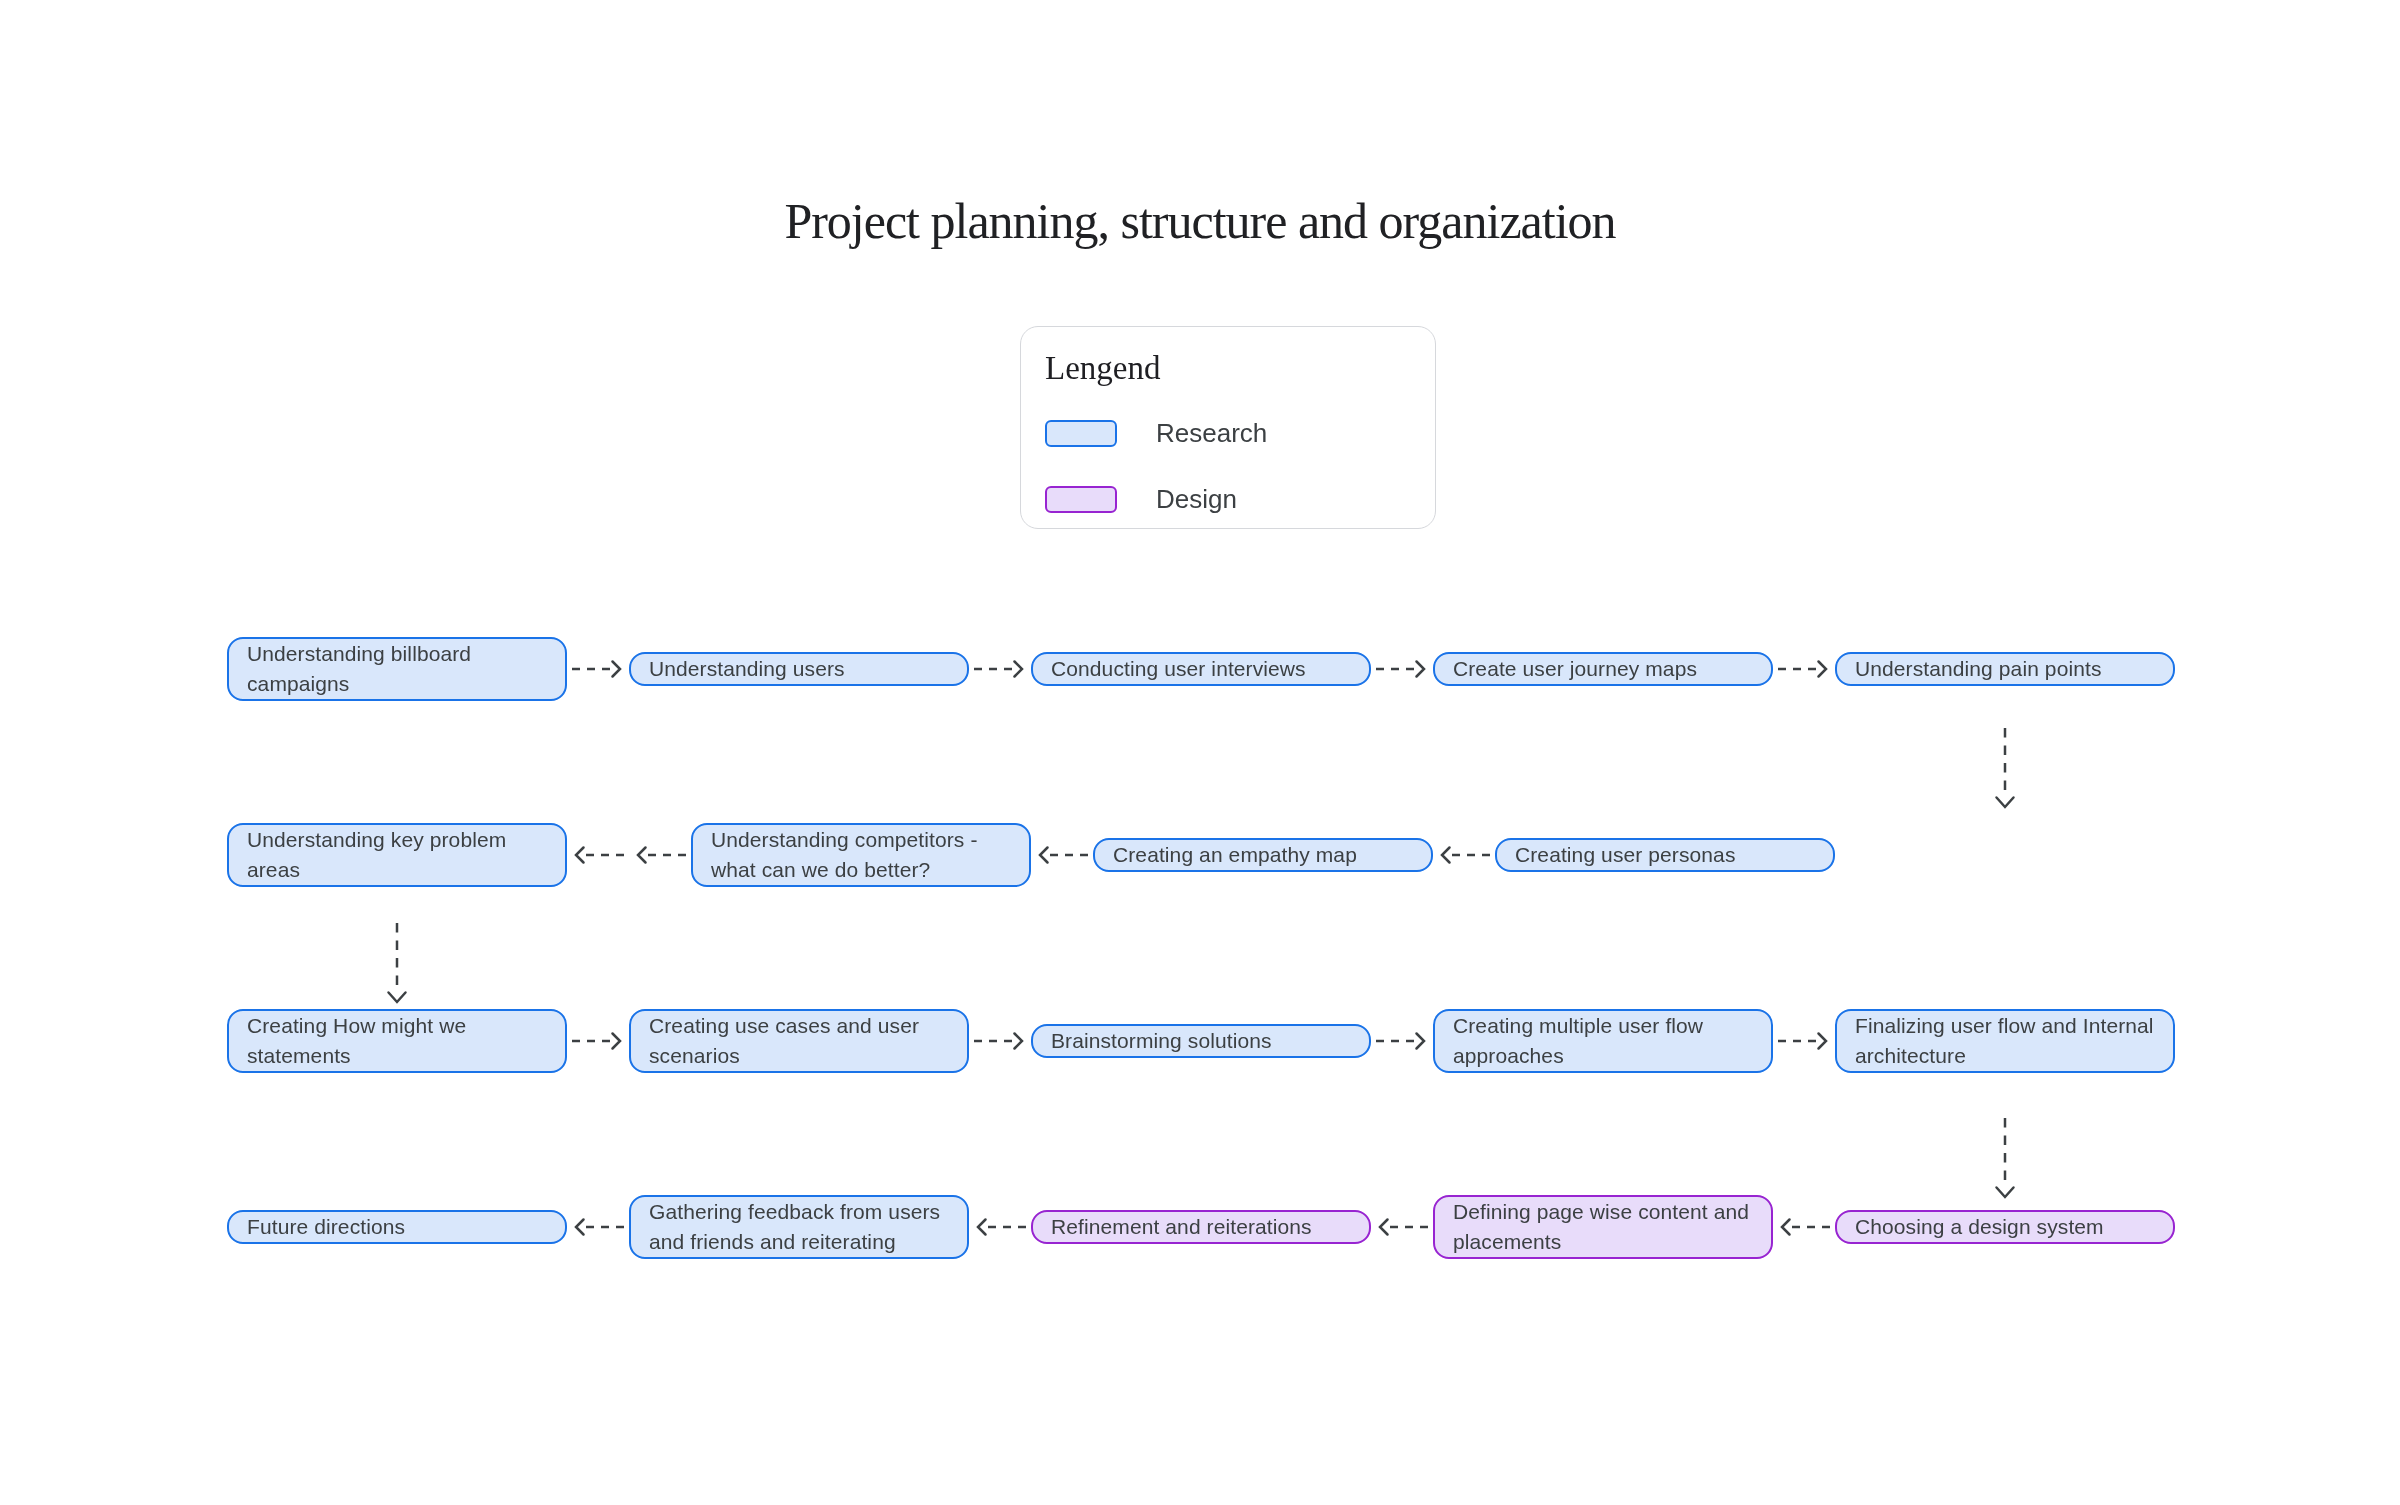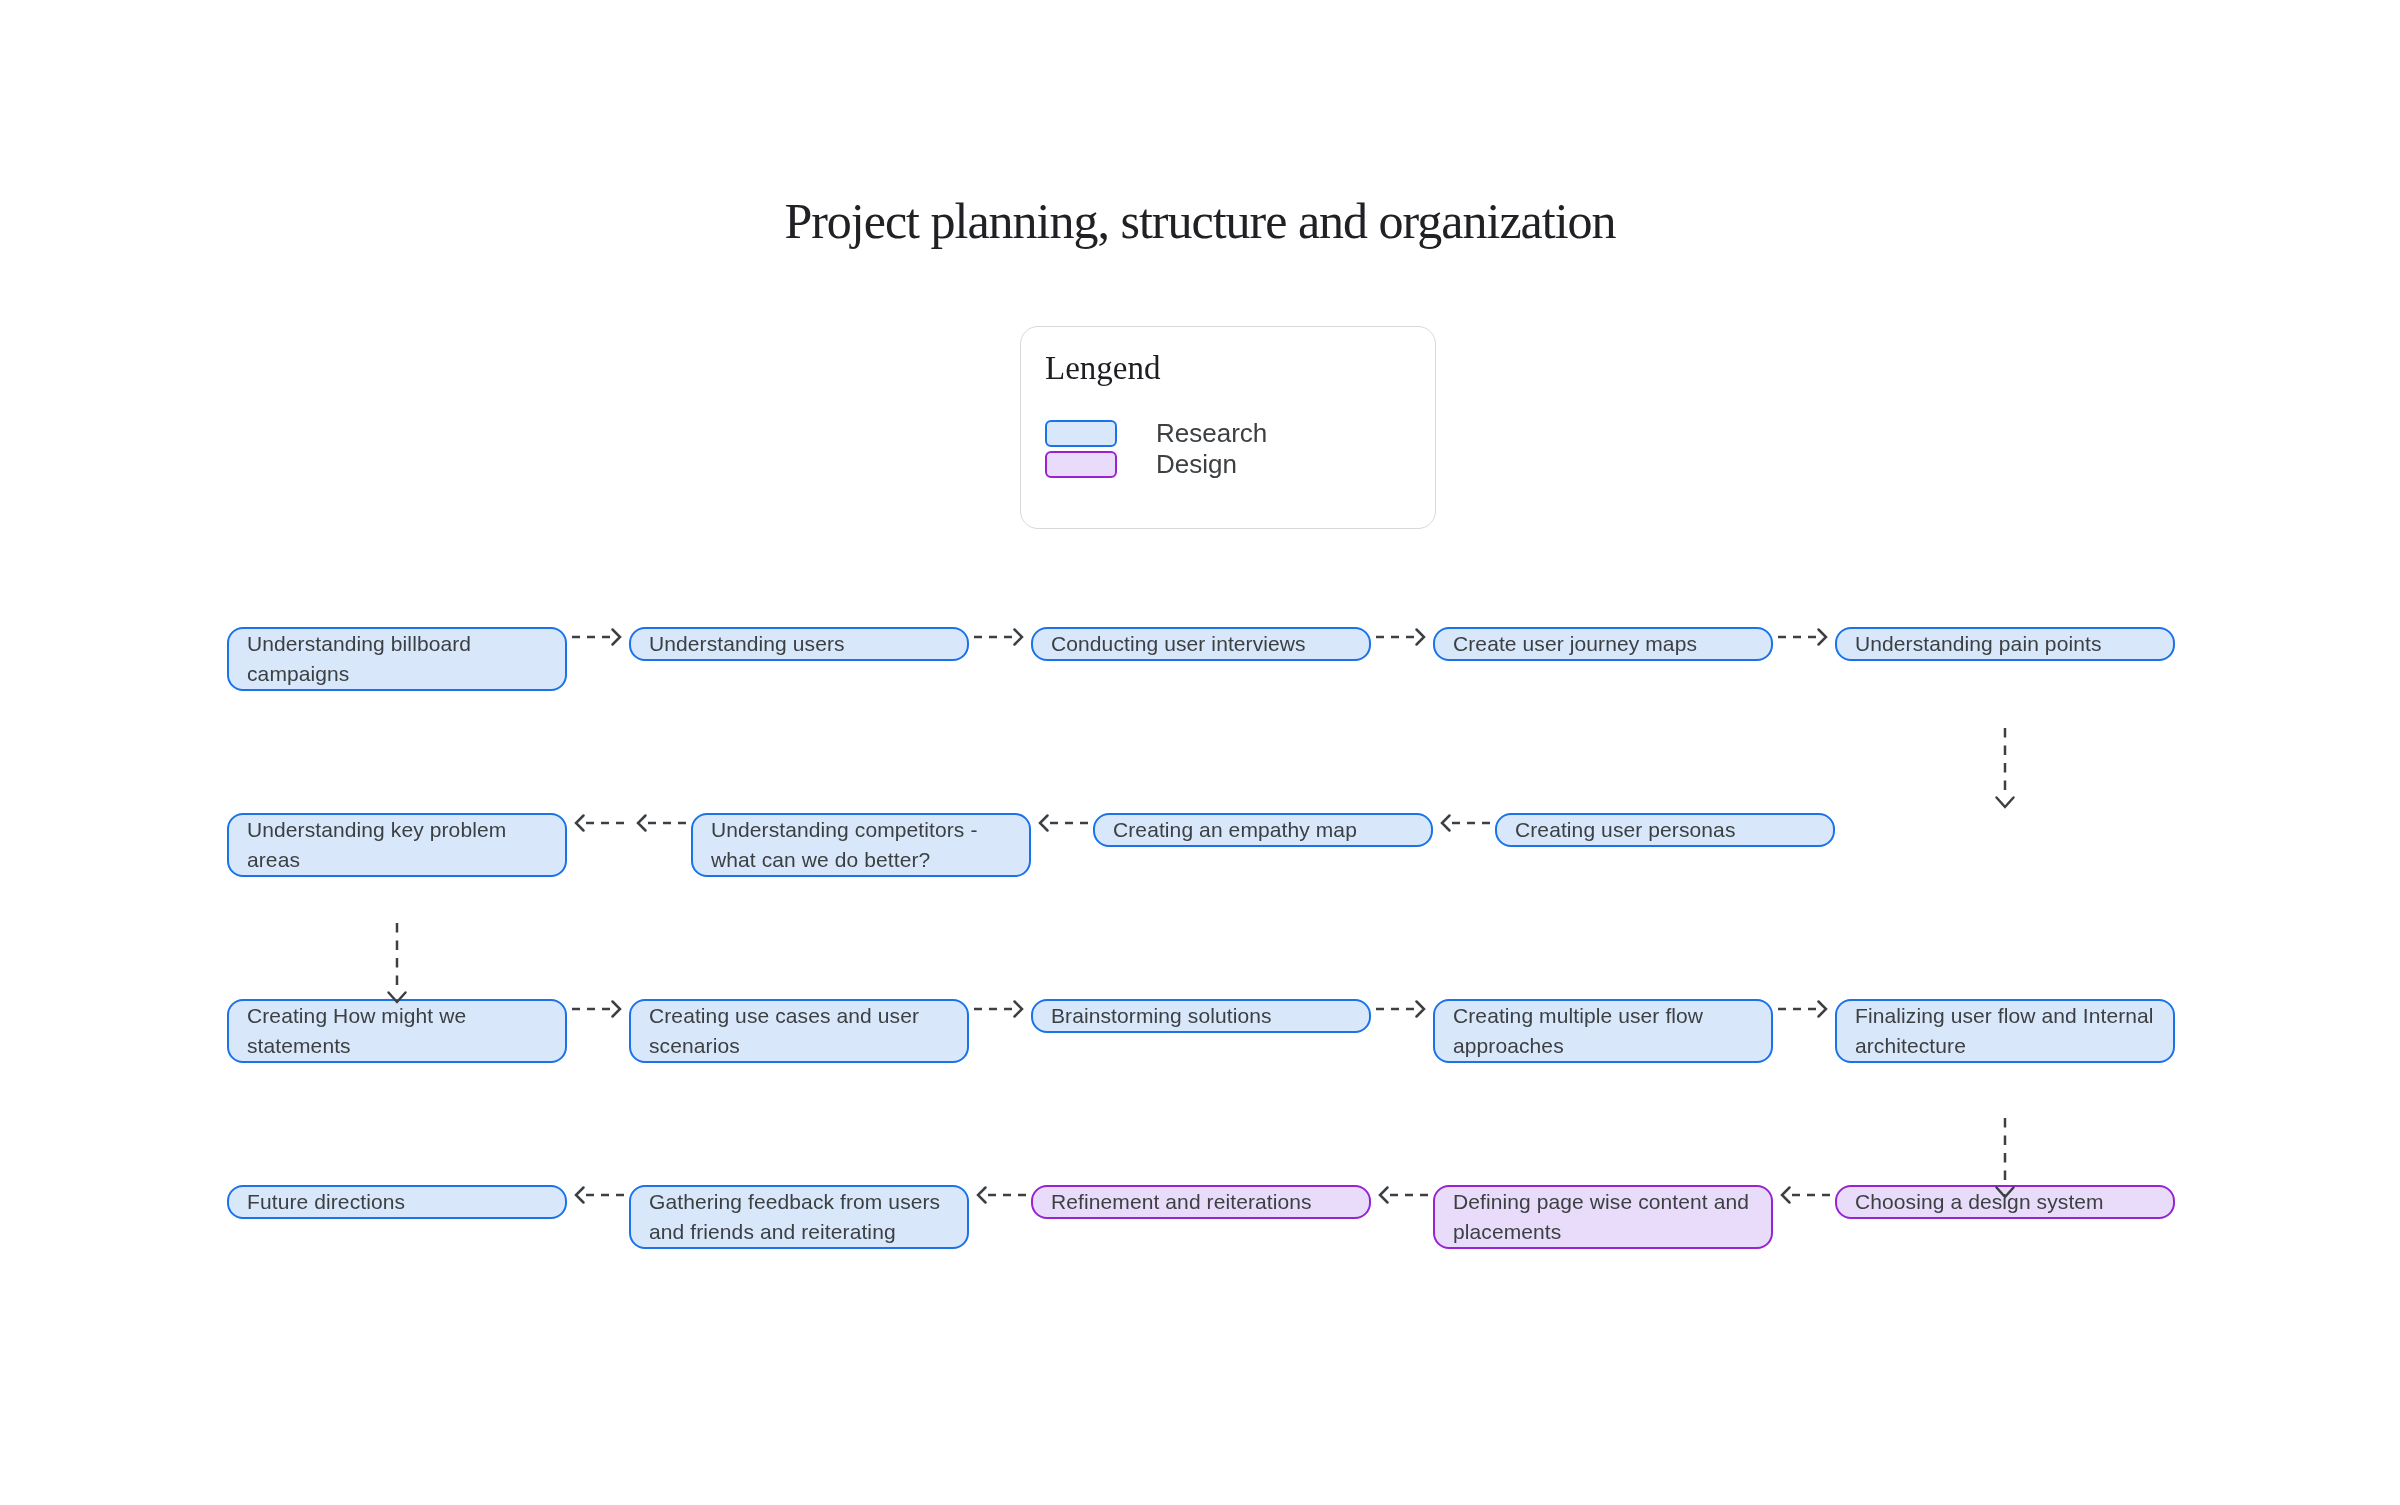--- a/index.html
+++ b/index.html
@@ -50,21 +50,21 @@
     line-height: 42px;
     font-weight: 500;
     color: #1f1f23;
   }
   .legend-item {
     display: flex;
     align-items: center;
     gap: 39px;
   }
   .legend-item.first { margin-top: 29px; }
-  .legend-item.second { }
+  .legend-item.second { margin-top: 35px; }
   .swatch {
     width: 72px;
     height: 27px;
     box-sizing: border-box;
     border-radius: 6px;
     border: 2.5px solid;
     flex: 0 0 auto;
   }
   .legend-label {
     font-size: 26px;
@@ -72,21 +72,21 @@
   }
 
   
   #flow {
     position: absolute;
     left: 227px;
     top: 627px;
   }
   .flow-row {
     display: flex;
-    align-items: flex-start;
+    align-items: center;
     height: 84px;
     margin-bottom: 102px;
   }
   .box {
     width: 340px;
     box-sizing: border-box;
     border: 2.5px solid;
     border-radius: 16px;
     padding: 0 18px;
     display: flex;

